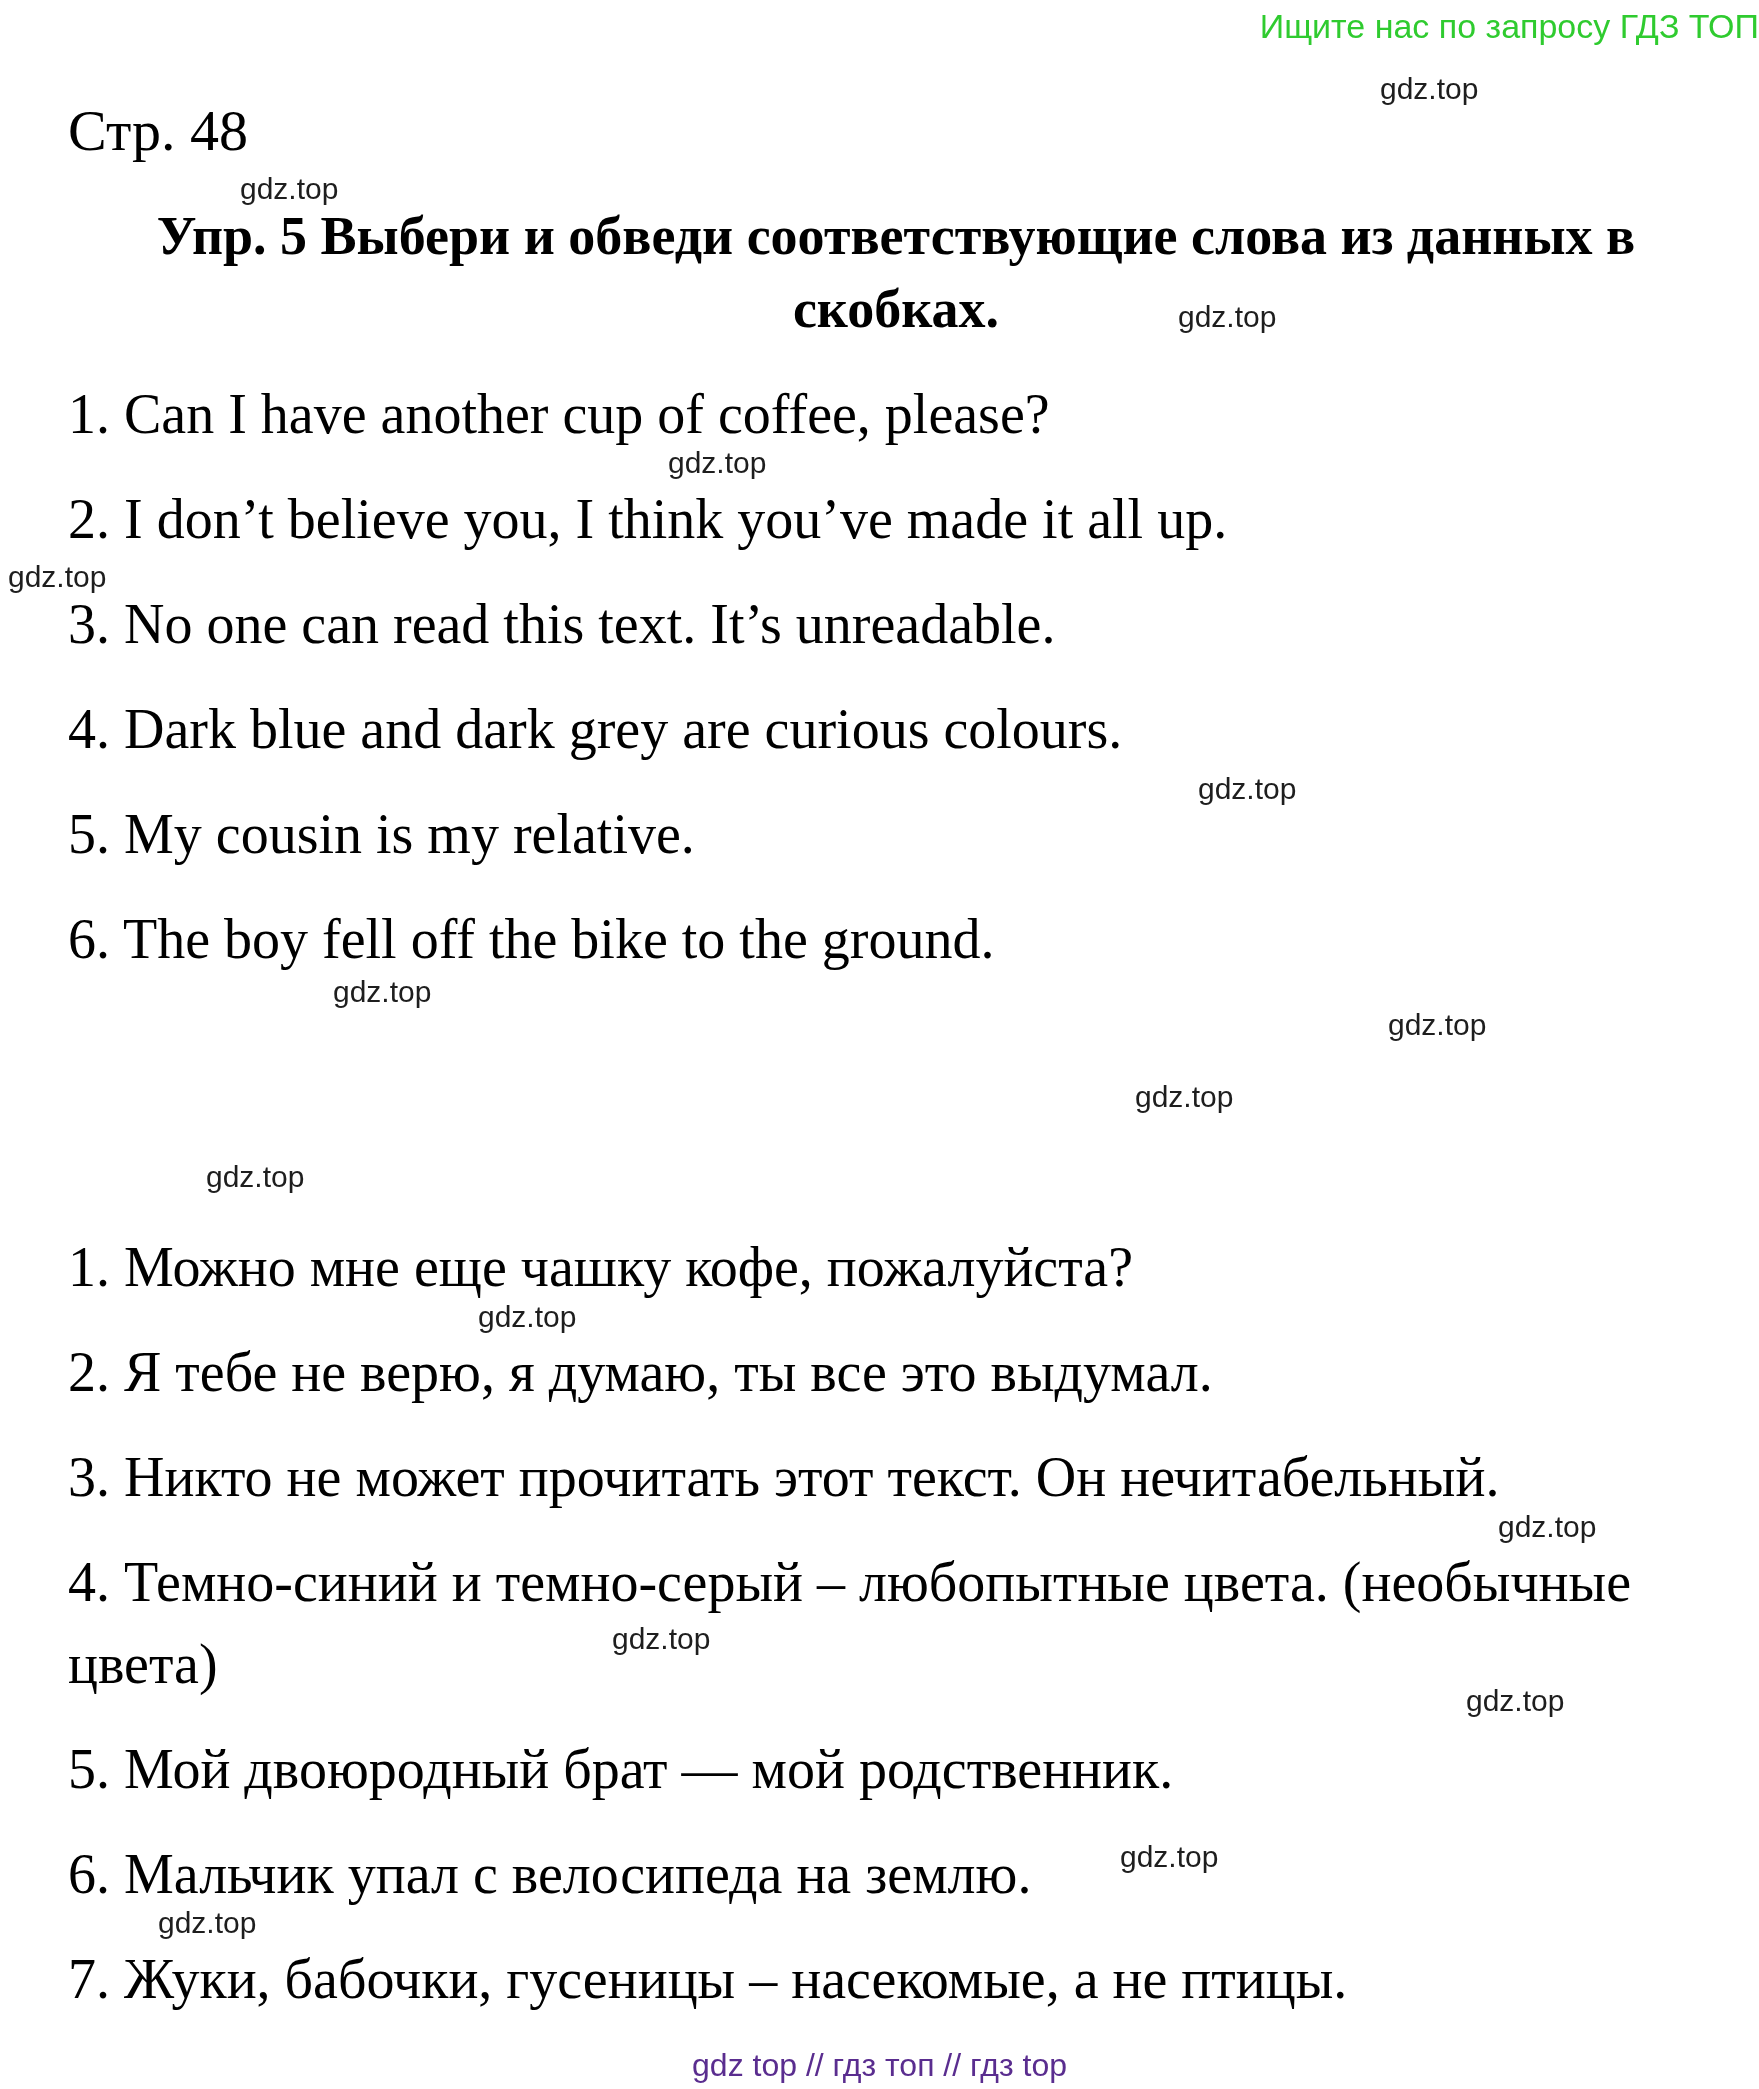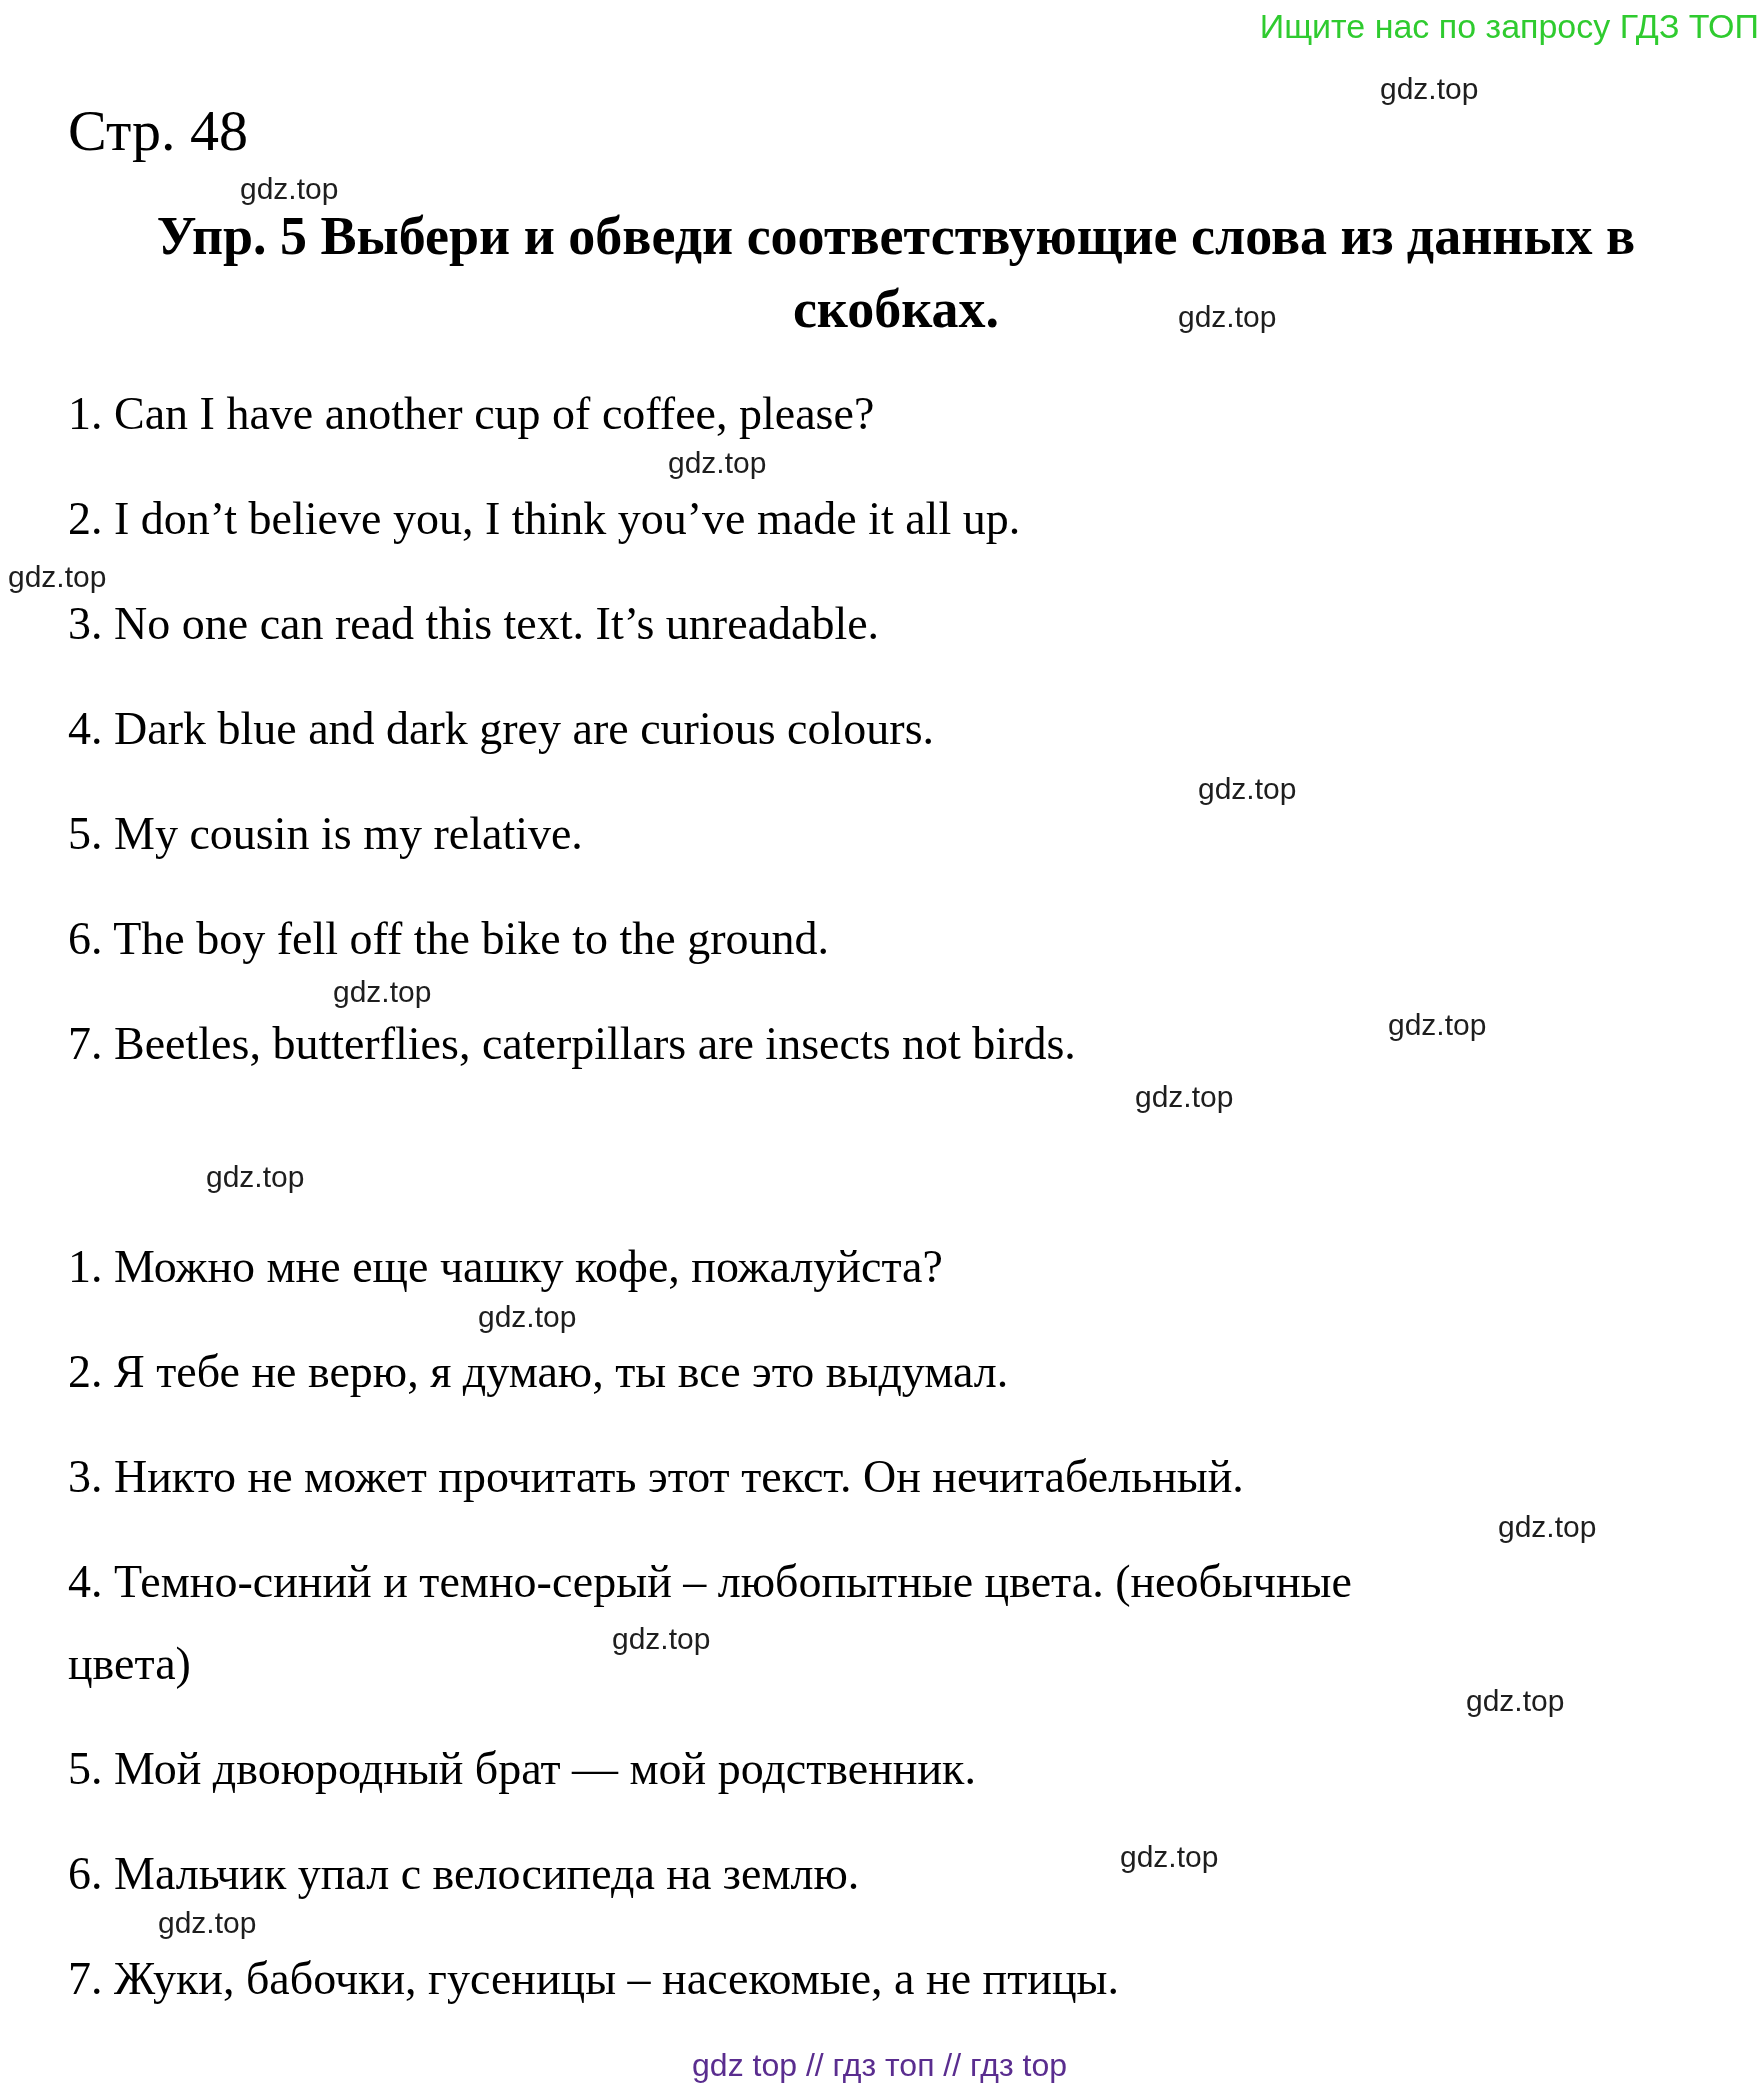--- a/index.html
+++ b/index.html
@@ -56,21 +56,21 @@
     text-align: center;
   }
   .sentence-list {
     position: absolute;
     left: 68px;
     width: 1660px;
   }
   #english-list { top: 373px; }
   #russian-list { top: 1226px; }
   .sentence {
-    font-size: 46px;
+    font-size: 56px;
     line-height: 82px;
     margin: 0 0 23px 0;
     white-space: pre-line;
   }
   .footer-links {
     position: absolute;
     top: 2046px;
     left: 0;
     width: 100%;
     text-align: center;
@@ -108,21 +108,20 @@
   <h2 class="exercise-heading">Упр. 5 Выбери и обведи соответствующие слова из данных в
 скобках.</h2>
 
   <div class="sentence-list" id="english-list">
       <div class="sentence">1. Can I have another cup of coffee, please?</div>
       <div class="sentence">2. I don’t believe you, I think you’ve made it all up.</div>
       <div class="sentence">3. No one can read this text. It’s unreadable.</div>
       <div class="sentence">4. Dark blue and dark grey are curious colours.</div>
       <div class="sentence">5. My cousin is my relative.</div>
       <div class="sentence">6. The boy fell off the bike to the ground.</div>
-      <div class="sentence">7. Beetles, butterflies, caterpillars are insects not birds.</div>
     </div>
 
   <div class="sentence-list" id="russian-list">
       <div class="sentence">1. Можно мне еще чашку кофе, пожалуйста?</div>
       <div class="sentence">2. Я тебе не верю, я думаю, ты все это выдумал.</div>
       <div class="sentence">3. Никто не может прочитать этот текст. Он нечитабельный.</div>
       <div class="sentence">4. Темно-синий и темно-серый – любопытные цвета. (необычные
 цвета)</div>
       <div class="sentence">5. Мой двоюродный брат — мой родственник.</div>
       <div class="sentence">6. Мальчик упал с велосипеда на землю.</div>

